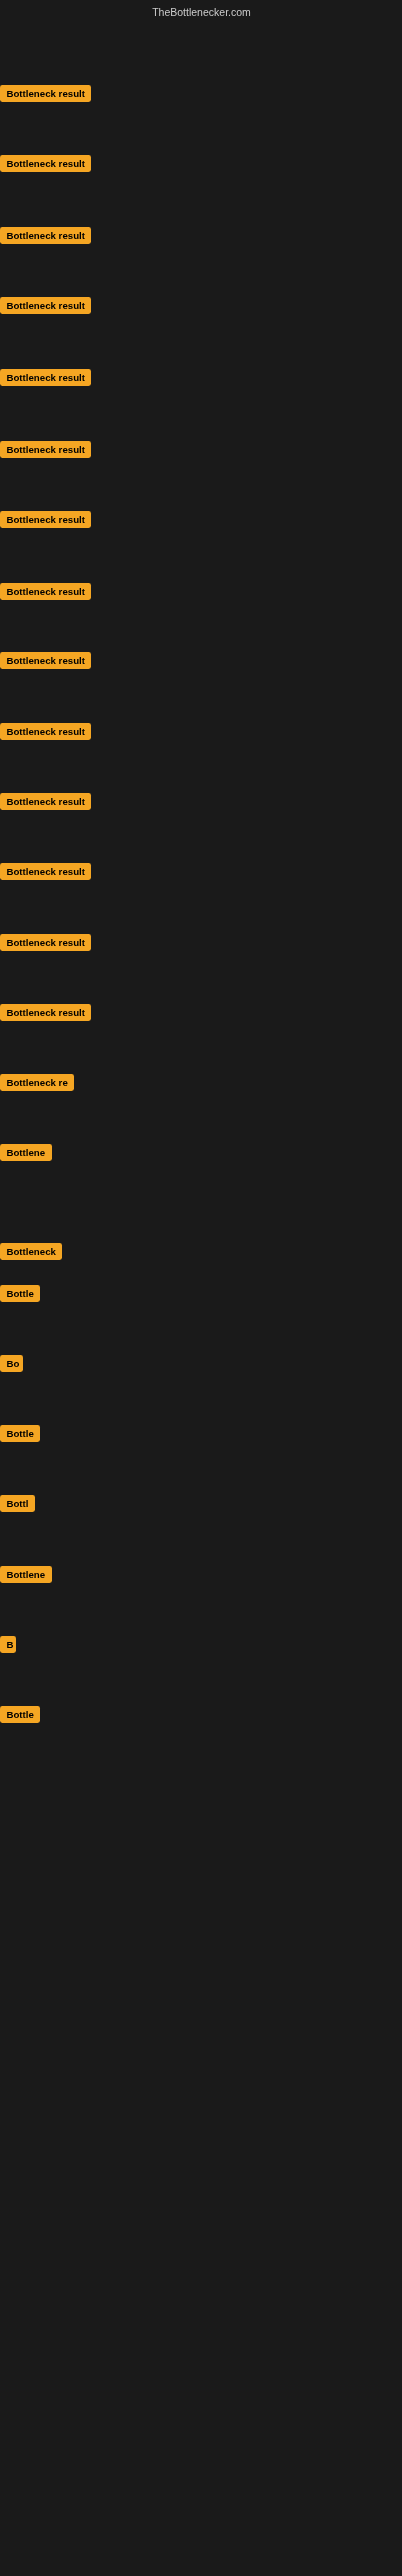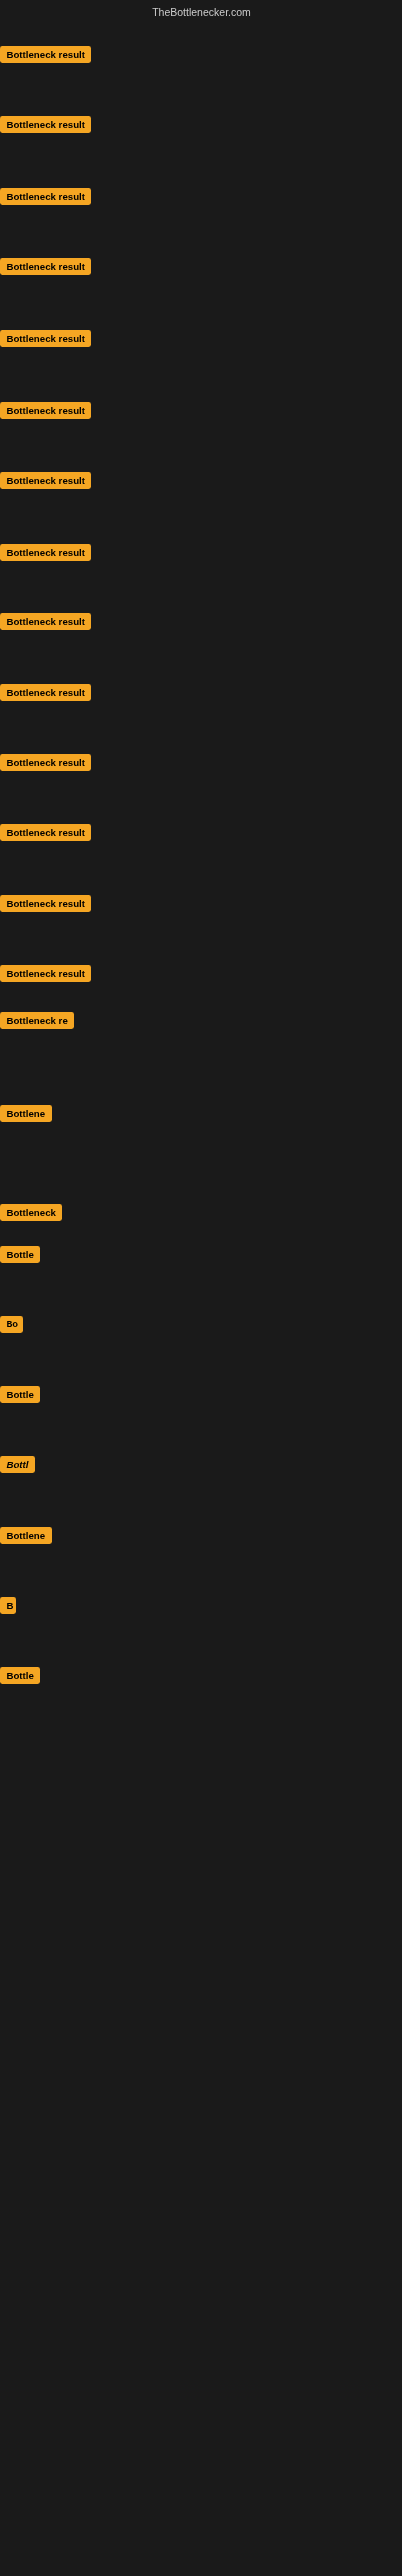--- a/index.html
+++ b/index.html
@@ -19,20 +19,21 @@
     .site-header {
       text-align: center;
       padding: 6.4px 0 3.2px 0;
       color: #cccccc;
       font-size: 10.5px;
     }
 
     .bottleneck-item {
       position: absolute;
       left: 0;
+      margin-top: 39px;
     }
 
     .bottleneck-badge {
       background-color: #f5a623;
       color: #000000;
       font-size: 9.7px;
       font-weight: bold;
       padding: 3.2px 6.4px;
       border-radius: 2.4px;
       display: inline-block;
@@ -55,24 +56,24 @@
     <div class="bottleneck-item" style="top: 330px;"><span class="bottleneck-badge" style="max-width: 131px;">Bottleneck result</span></div>
     <div class="bottleneck-item" style="top: 402px;"><span class="bottleneck-badge" style="max-width: 127px;">Bottleneck result</span></div>
     <div class="bottleneck-item" style="top: 472px;"><span class="bottleneck-badge" style="max-width: 129px;">Bottleneck result</span></div>
     <div class="bottleneck-item" style="top: 544px;"><span class="bottleneck-badge" style="max-width: 129px;">Bottleneck result</span></div>
     <div class="bottleneck-item" style="top: 613px;"><span class="bottleneck-badge" style="max-width: 127px;">Bottleneck result</span></div>
     <div class="bottleneck-item" style="top: 684px;"><span class="bottleneck-badge" style="max-width: 126px;">Bottleneck result</span></div>
     <div class="bottleneck-item" style="top: 754px;"><span class="bottleneck-badge" style="max-width: 125px;">Bottleneck result</span></div>
     <div class="bottleneck-item" style="top: 824px;"><span class="bottleneck-badge" style="max-width: 122px;">Bottleneck result</span></div>
     <div class="bottleneck-item" style="top: 895px;"><span class="bottleneck-badge" style="max-width: 121px;">Bottleneck result</span></div>
     <div class="bottleneck-item" style="top: 965px;"><span class="bottleneck-badge" style="max-width: 119px;">Bottleneck result</span></div>
-    <div class="bottleneck-item" style="top: 1012px; text-align: center;"><span class="bottleneck-badge" style="max-width: 81px;">Bottleneck re</span></div>
+    <div class="bottleneck-item" style="top: 1035px; text-align: center;"><span class="bottleneck-badge" style="max-width: 81px;">Bottleneck re</span></div>
     <div class="bottleneck-item" style="top: 1105px;"><span class="bottleneck-badge" style="max-width: 63px;">Bottlene</span></div>
     <div class="bottleneck-item" style="top: 1204px;"><span class="bottleneck-badge" style="max-width: 71px;">Bottleneck</span></div>
     <div class="bottleneck-item" style="top: 1246px;"><span class="bottleneck-badge" style="max-width: 50px;">Bottle</span></div>
-    <div class="bottleneck-item" style="top: 1316px;"><span class="bottleneck-badge" style="max-width: 22.5px; font-family: Liberation Mono, monospace;">Bo</span></div>
+    <div class="bottleneck-item" style="top: 1316px;"><span class="bottleneck-badge" style="max-width: 22.5px;">Bo</span></div>
     <div class="bottleneck-item" style="top: 1386px;"><span class="bottleneck-badge" style="max-width: 52px;">Bottle</span></div>
-    <div class="bottleneck-item" style="top: 1456px;"><span class="bottleneck-badge" style="max-width: 42px; font-style: italic;">Bottl</span></div>
+    <div class="bottleneck-item" style="top: 1456px;"><span class="bottleneck-badge" style="max-width: 42px;">Bottl</span></div>
     <div class="bottleneck-item" style="top: 1527px;"><span class="bottleneck-badge" style="max-width: 63px;">Bottlene</span></div>
     <div class="bottleneck-item" style="top: 1597px;"><span class="bottleneck-badge" style="max-width: 16px;">B</span></div>
     <div class="bottleneck-item" style="top: 1667px;"><span class="bottleneck-badge" style="max-width: 50px;">Bottle</span></div>
   </div>
 
 
 </body></html>

